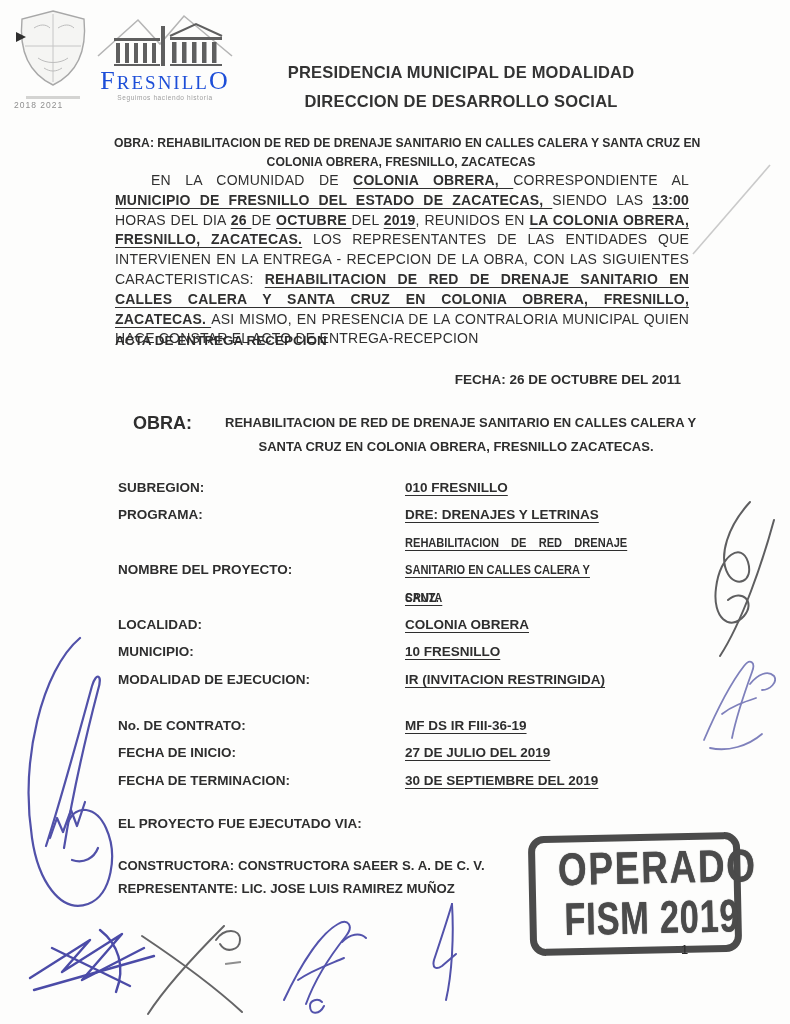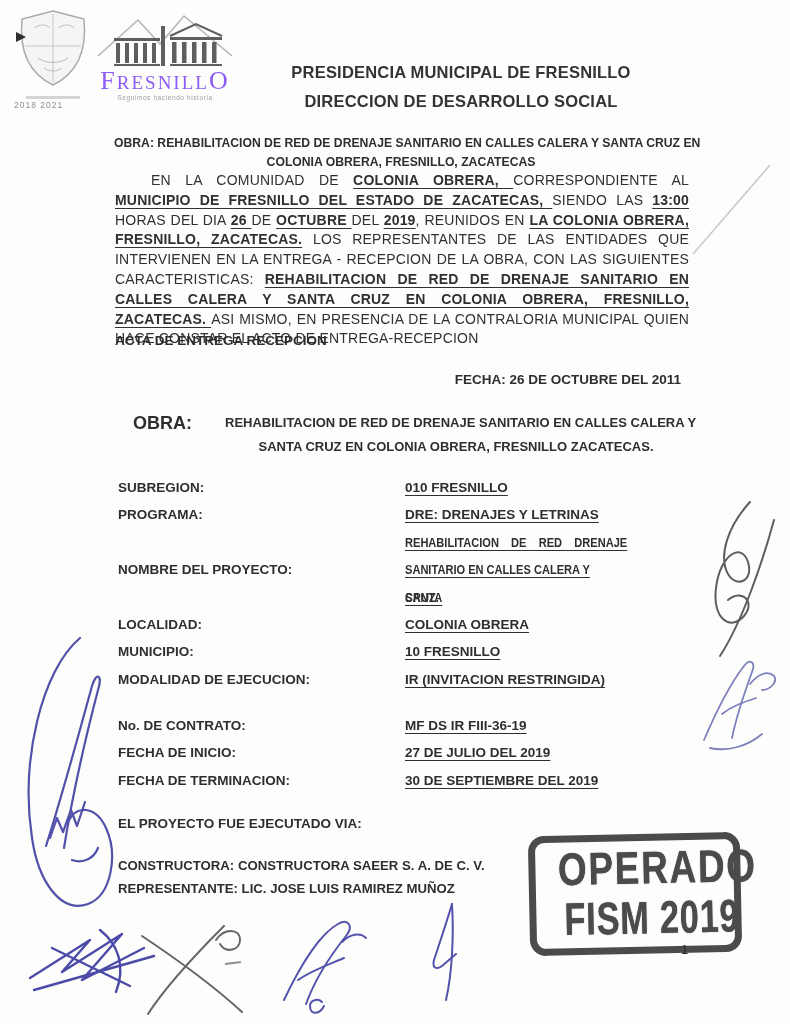--- a/index.html
+++ b/index.html
@@ -7,21 +7,21 @@
     position:relative;width:790px;height:1024px;margin:0 auto;
     background:#fdfdfc;overflow:hidden;
     font-family:"Liberation Sans",sans-serif;color:#2e2e2e;
   }
   .abs{position:absolute;}
   
   .shield{left:14px;top:6px;width:78px;}
   .shield .cap-bar{width:54px;height:3px;background:#d4d4d2;margin:2px auto 1px;filter:blur(.4px);}
   .shield .cap-txt{font-size:8.5px;color:#8f8f8f;letter-spacing:1px;}
   .flogo{left:94px;top:10px;width:142px;text-align:center;}
-  .flogo .wordmark{font-family:"Liberation Serif",serif;color:#8b5cf6;letter-spacing:2px;line-height:22px;margin-top:-2px;white-space:nowrap;}
+  .flogo .wordmark{font-family:"Liberation Serif",serif;color:#1d4ed8;letter-spacing:2px;line-height:22px;margin-top:-2px;white-space:nowrap;}
   .flogo .wm-big{font-size:26px;}
   .flogo .wm-small{font-size:19px;}
   .flogo .tagline{font-size:6.5px;color:#9e9e9e;letter-spacing:.6px;margin-top:-1px;white-space:nowrap;}
   .title-block{left:236px;top:58px;width:450px;text-align:center;font-weight:bold;font-size:16.5px;line-height:28.5px;color:#333;letter-spacing:.2px;}
   
   .intro-heading{left:114px;top:134px;width:574px;text-align:center;font-weight:bold;font-size:12.2px;line-height:19px;}
   .intro-heading div{white-space:nowrap;}
   .body-par{left:115px;top:171px;width:574px;margin:0;font-size:14px;line-height:19.8px;text-align:justify;text-indent:36px;letter-spacing:.2px;color:#303030;}
   .seg-bu{font-weight:bold;text-decoration:underline;text-decoration-thickness:1.2px;text-underline-offset:2.5px;}
   .acta-title{left:115px;top:333px;width:574px;text-align:left;font-weight:bold;font-size:13.5px;}
@@ -88,21 +88,21 @@
       <rect x="98" y="32" width="4.5" height="21" fill="#5f5f5f"></rect>
         <rect x="108" y="32" width="4.5" height="21" fill="#5f5f5f"></rect>
       <rect x="118" y="32" width="4.5" height="21" fill="#5f5f5f"></rect>
       <rect x="76" y="54" width="52" height="2" fill="#5f5f5f"></rect>
     </svg>
     <div class="wordmark"><span class="wm-big">F</span><span class="wm-small">RESNILL</span><span class="wm-big">O</span></div>
     <div class="tagline">Seguimos haciendo historia</div>
   </div>
 
   <div class="abs title-block">
-    <div>PRESIDENCIA MUNICIPAL DE FRESNILLO</div>
+    <div>PRESIDENCIA MUNICIPAL DE MODALIDAD</div>
     <div>DIRECCION DE DESARROLLO SOCIAL</div>
   </div>
 
   <div class="abs intro-heading">
     <div>OBRA: REHABILITACION DE RED DE DRENAJE SANITARIO EN CALLES CALERA Y SANTA CRUZ EN</div>
     <div>COLONIA OBRERA, FRESNILLO, ZACATECAS</div>
   </div>
 
   <p class="abs body-par"><span class="sp">EN LA COMUNIDAD DE </span><span class="seg-bu">COLONIA OBRERA, </span><span class="sp">CORRESPONDIENTE AL </span><span class="seg-bu">MUNICIPIO DE FRESNILLO DEL ESTADO DE ZACATECAS, </span><span class="sp">SIENDO LAS </span><span class="seg-bu">13:00</span><span class="sp"> HORAS DEL DIA </span><span class="seg-bu">26 </span><span class="sp">DE </span><span class="seg-bu">OCTUBRE </span><span class="sp">DEL </span><span class="seg-bu">2019</span><span class="sp">, REUNIDOS EN </span><span class="seg-bu">LA COLONIA OBRERA, FRESNILLO, ZACATECAS.</span><span class="sp"> LOS REPRESENTANTES DE LAS ENTIDADES QUE INTERVIENEN EN LA ENTREGA - RECEPCION DE LA OBRA, CON LAS SIGUIENTES CARACTERISTICAS: </span><span class="seg-bu">REHABILITACION DE RED DE DRENAJE SANITARIO EN CALLES CALERA Y SANTA CRUZ EN COLONIA OBRERA, FRESNILLO, ZACATECAS. </span><span class="sp"> ASI MISMO, EN PRESENCIA DE LA CONTRALORIA MUNICIPAL QUIEN HACE CONSTAR EL ACTO DE ENTREGA-RECEPCION</span></p>
 

